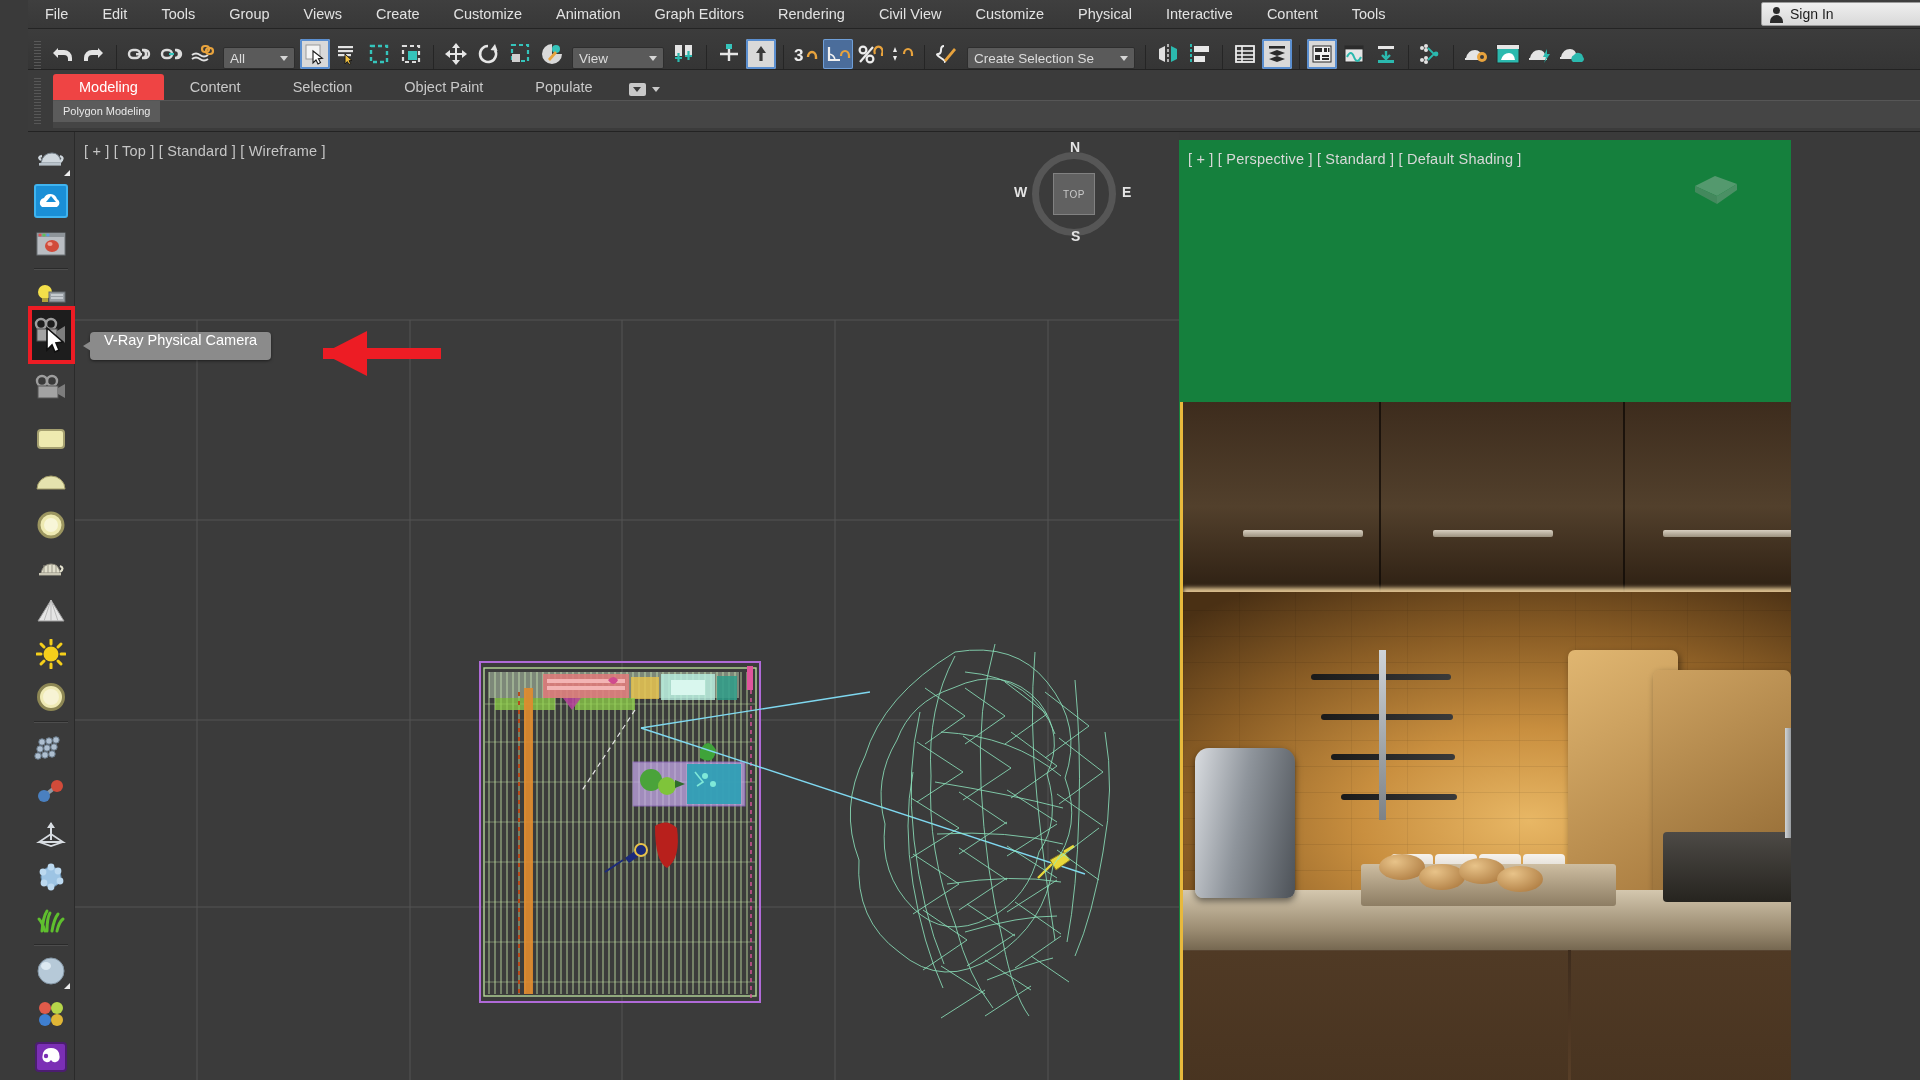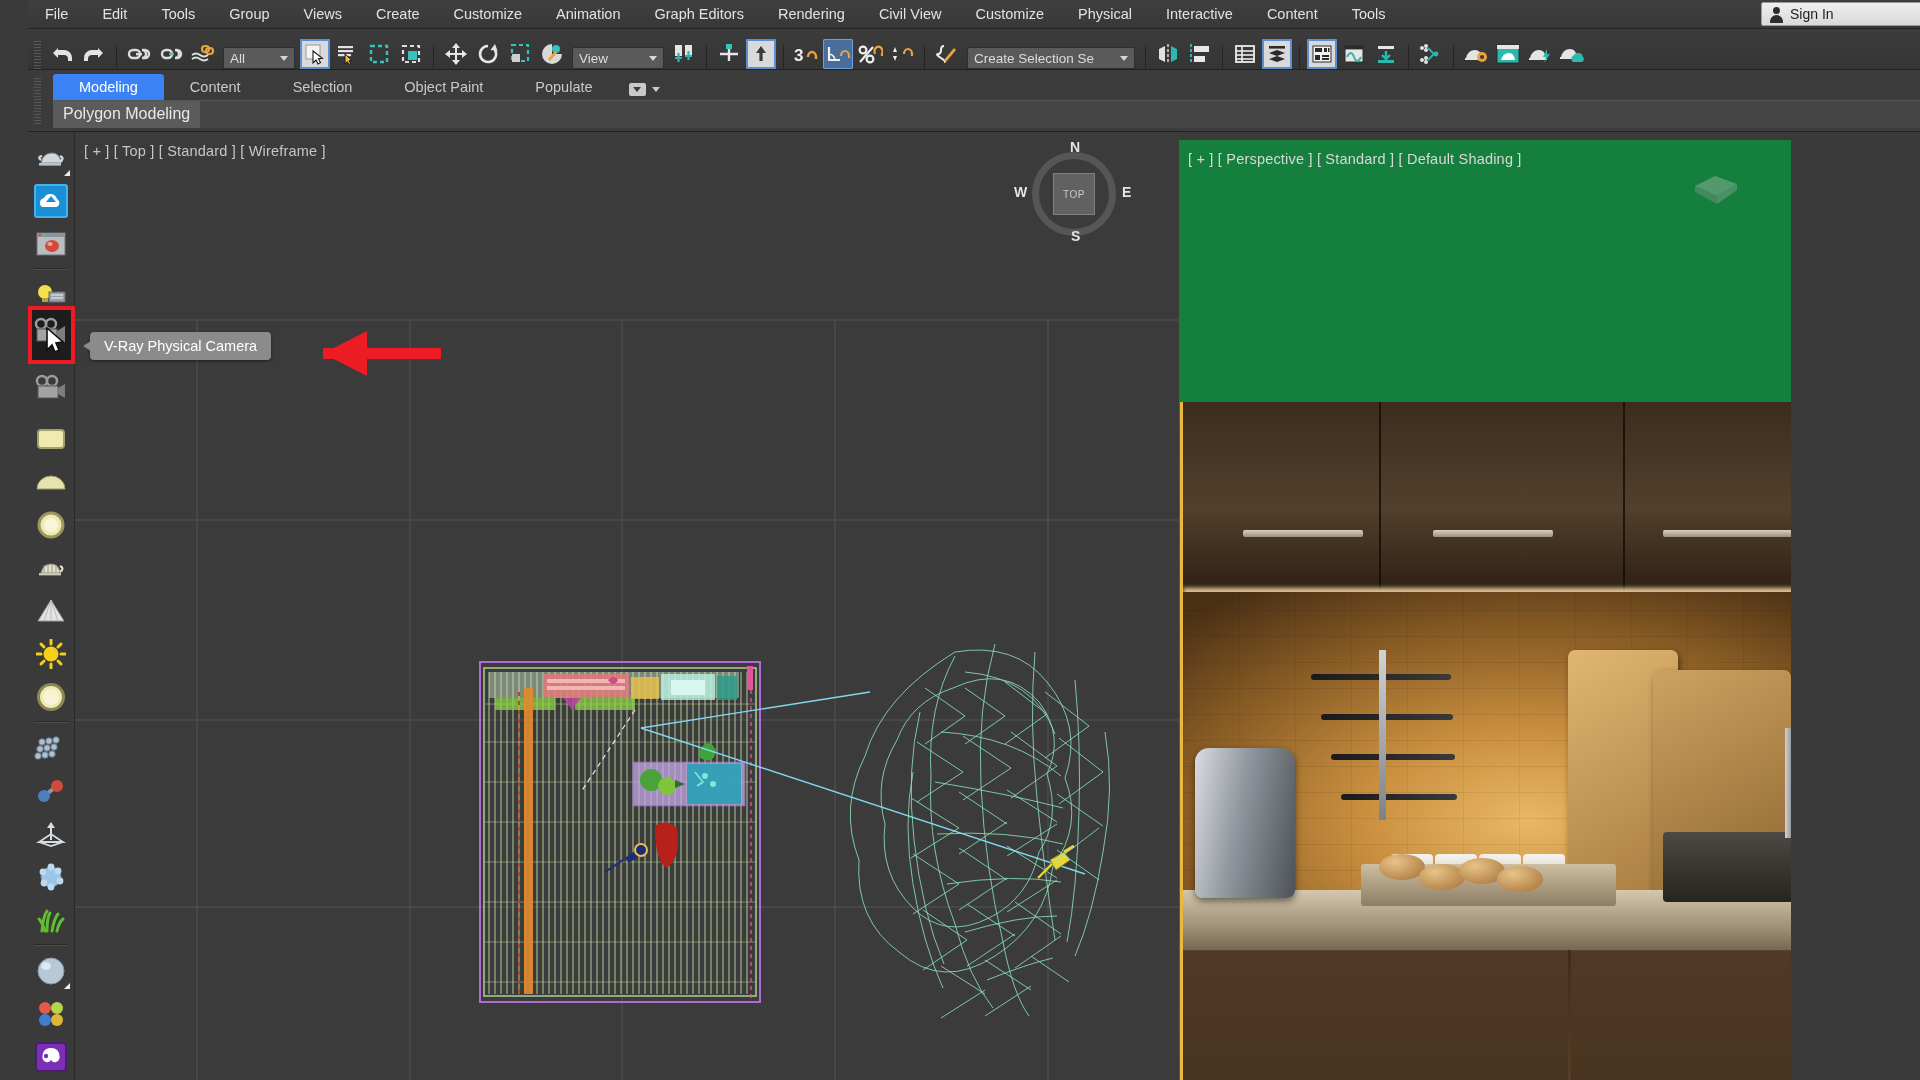--- a/index.html
+++ b/index.html
@@ -76,30 +76,30 @@
 
   
   .ribbon {
     position:absolute; left:0; top:70px; width:1920px; height:62px;
     background:#3b3b3b; border-bottom:1px solid #232323;
   }
   .ribbon-grip{ position:absolute; left:6px; top:6px; width:7px;height:48px;
      background-image:repeating-linear-gradient(0deg,#6a6a6a 0 1px,transparent 1px 3px); opacity:.6;}
   .rtabs{ position:absolute; left:25px; top:4px; height:26px; display:flex; align-items:flex-end;}
   .rtab{ font-size:14.5px; color:#c9c9c9; padding:5px 26px; border-radius:3px 3px 0 0;}
-  .rtab.active{ background:#3b82f6; color:#ffffff;}
+  .rtab.active{ background:#ef4444; color:#ffffff;}
   .rtab.dd{ padding:3px 10px 4px 10px; display:flex;align-items:center;gap:6px;}
   .dd-box{ width:17px;height:13px; background:#c9c9c9; border-radius:2px; position:relative;}
   .dd-box:after{content:"";position:absolute;left:4px;top:4px;width:0;height:0;
      border-left:4px solid transparent;border-right:4px solid transparent;border-top:5px solid #3a3a3a;}
   .dd-car{width:0;height:0;border-left:4px solid transparent;border-right:4px solid transparent;border-top:5px solid #c9c9c9;}
   .rpanel{ position:absolute; left:25px; top:30px; height:28px; width:1880px;
      background:#454545; border-top:1px solid #565656;}
   .rpanel-lbl{ display:inline-block; background:#5b5b5b; color:#e8e8e8;
-     font-size:16px; padding:4px 10px 5px 10px; }
+     font-size:11px; padding:4px 10px 5px 10px; }
 
   
   .lefttb {
     position:absolute; left:0; top:132px; width:47px; height:948px;
     background:#3a3a3a; border-right:1px solid #2a2a2a;
   }
   .lbtn{ width:43px;height:43px; margin:0 auto; display:flex;align-items:center;justify-content:center;
      position:relative; border-radius:2px;}
   .lsep{ height:2px; background:#2a2a2a; margin:3px 6px; border-bottom:1px solid #4d4d4d;}
   .lbtn .flyout{ position:absolute; right:3px; bottom:3px; width:0;height:0;
@@ -130,21 +130,21 @@
      display:flex;align-items:center;justify-content:center;
      font-size:10px; color:#c8c8c8; letter-spacing:.5px;}
   .vc-n,.vc-s,.vc-e,.vc-w{ position:absolute; color:#e4e4e4; font-size:14px; font-weight:bold;}
   .vc-n{ left:42px; top:-9px;} .vc-s{ left:43px; top:80px;}
   .vc-w{ left:-14px; top:36px;} .vc-e{ left:94px; top:36px;}
 
   
   .tooltip{
     position:absolute; left:62px; top:332px; height:28px;
     background:#8b8b8b; border-radius:4px; color:#ffffff; font-size:14.5px;
-    display:flex; align-items:center; padding:0 14px; z-index:50;
+    display:flex; padding:0 14px; z-index:50;
     box-shadow:0 1px 3px rgba(0,0,0,.5);
   }
   .tooltip:before{
     content:""; position:absolute; left:-7px; top:9px; width:0;height:0;
     border-top:5px solid transparent;border-bottom:5px solid transparent;
     border-right:8px solid #8b8b8b;
   }
   .arrow-anno{ position:absolute; left:255px; top:330px; width:160px; height:48px; z-index:49;}
 
   

